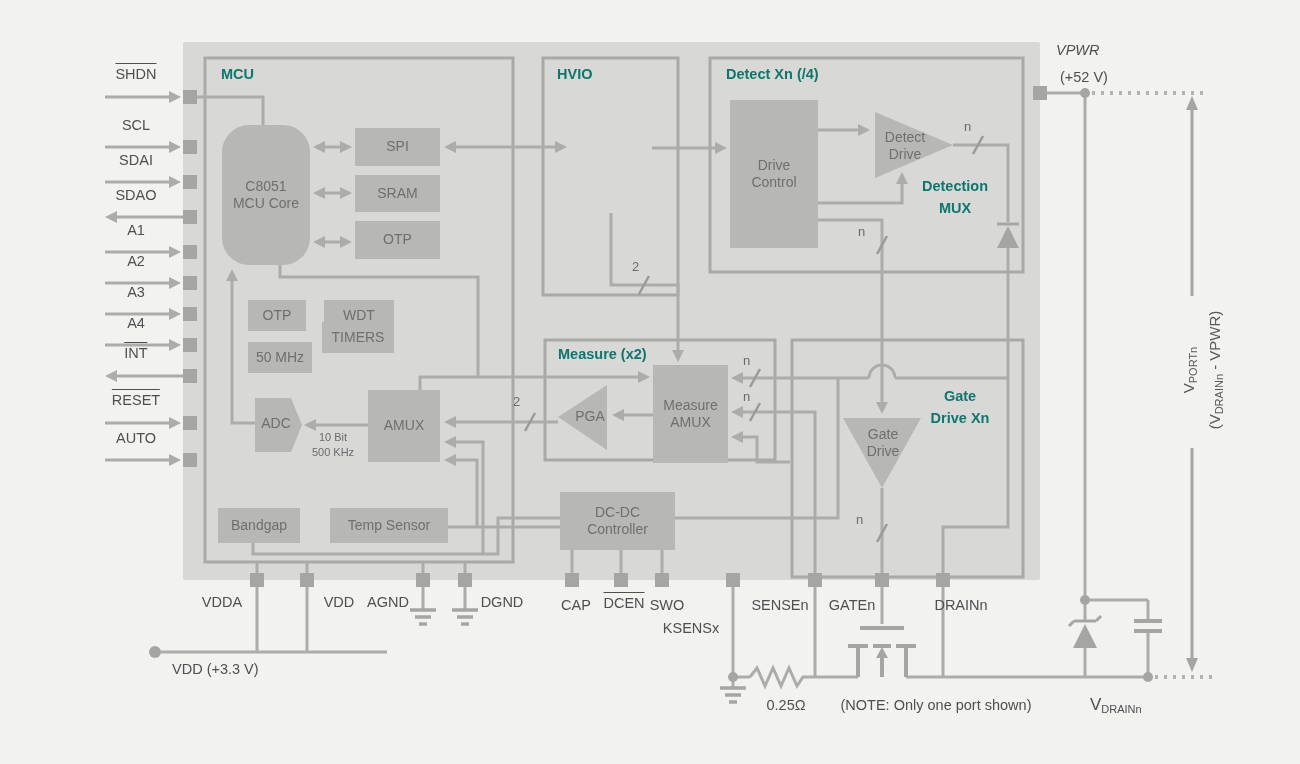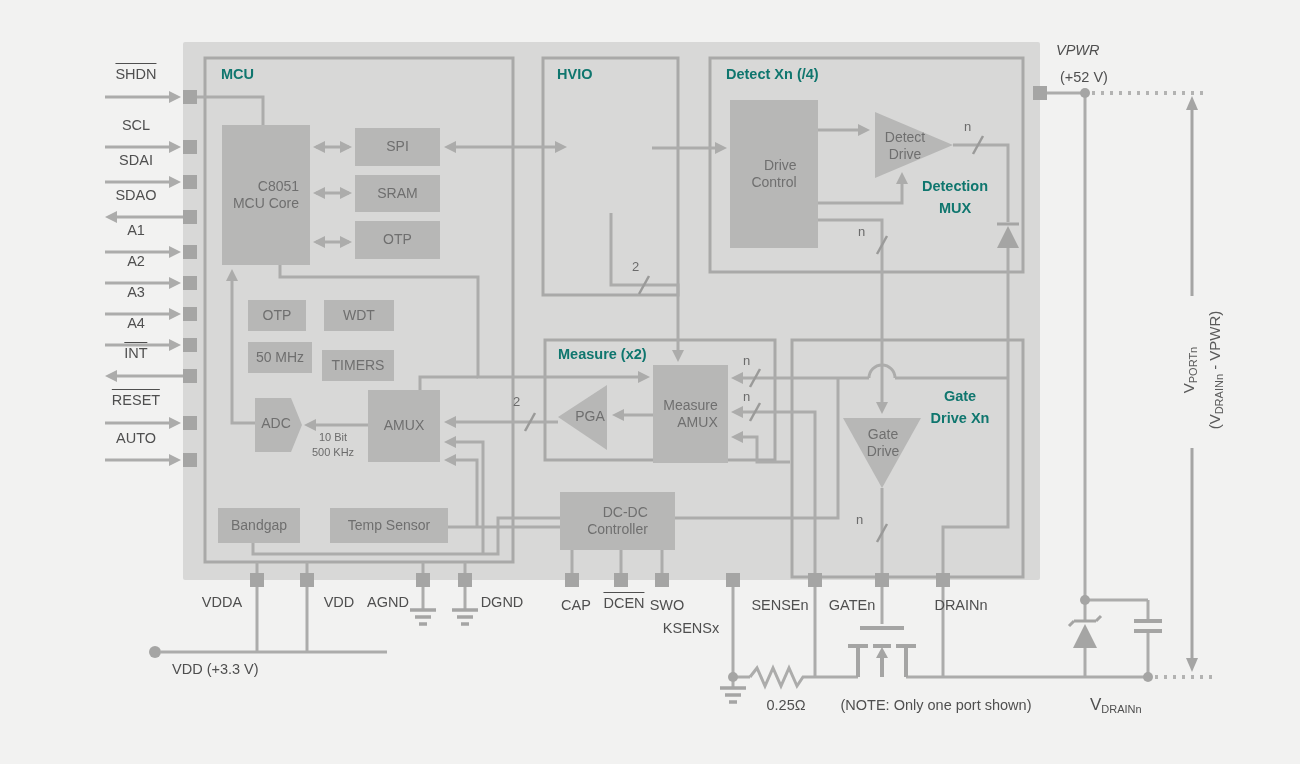--- a/index.html
+++ b/index.html
@@ -1,19 +1,19 @@
 <!DOCTYPE html>
 <html><head>
 <meta charset="utf-8">
 <style>
   html,body{margin:0;padding:0;background:#f2f2f1;font-family:"Liberation Sans",sans-serif;}
   #canvas{position:relative;width:1300px;height:764px;background:#f2f2f1;overflow:hidden;}
   #canvas svg{position:absolute;left:0;top:0;pointer-events:none;}
   .blk{position:absolute;background:#b7b7b6;color:#6f6f6f;display:flex;align-items:center;justify-content:center;
-       text-align:right;font-size:14px;line-height:1.25;white-space:pre-line;}
+       text-align:center;font-size:14px;line-height:1.25;white-space:pre-line;}
   .shapelbl{position:absolute;color:#6f6f6f;font-size:14px;line-height:1.25;text-align:center;white-space:pre-line;
        display:flex;align-items:center;justify-content:center;background:none;}
   .boxtitle{position:absolute;font-weight:bold;color:#0f766e;font-size:14.5px;white-space:pre-line;}
   .lbl{position:absolute;color:#4f4f4f;font-size:14.5px;white-space:nowrap;}
   .pinlbl{transform:translateX(-50%);}
   .ctr{transform:translateX(-50%);text-align:center;}
   .ov{border-top:1.6px solid #4f4f4f;padding-top:2px;}
   .tiny{position:absolute;color:#6b6b6b;font-size:13px;}
   .note2{position:absolute;color:#6b6b6b;font-size:11px;text-align:center;white-space:pre-line;line-height:1.4;}
   .sub{font-size:11px;vertical-align:-3px;}
@@ -284,29 +284,29 @@
 
 <div class="boxtitle" style="left:221px;top:66px;">MCU</div>
 <div class="boxtitle" style="left:557px;top:66px;">HVIO</div>
 <div class="boxtitle" style="left:726px;top:66px;">Detect Xn (/4)</div>
 <div class="boxtitle" style="left:558px;top:346px;">Measure (x2)</div>
 <div class="boxtitle" style="left:905px;top:386px;width:110px;text-align:center;line-height:1.5;">Gate
 Drive Xn</div>
 <div class="boxtitle" style="left:905px;top:176px;width:100px;text-align:center;line-height:1.5;">Detection
 MUX</div>
 
-<div class="blk" style="left:222px;top:125px;width:88px;height:140px;">C8051
+<div class="blk" style="left:222px;top:125px;width:88px;height:140px;border-radius:27px;">C8051
 MCU Core</div>
 <div class="blk" style="left:355px;top:128px;width:85px;height:38px;">SPI</div>
 <div class="blk" style="left:355px;top:175px;width:85px;height:37px;">SRAM</div>
 <div class="blk" style="left:355px;top:221px;width:85px;height:38px;">OTP</div>
 <div class="blk" style="left:248px;top:300px;width:58px;height:31px;">OTP</div>
 <div class="blk" style="left:324px;top:300px;width:70px;height:31px;">WDT</div>
 <div class="blk" style="left:248px;top:342px;width:64px;height:31px;">50 MHz</div>
-<div class="blk" style="left:322px;top:350px;width:72px;height:31px;">TIMERS</div>
+<div class="blk" style="left:322px;top:322px;width:72px;height:31px;">TIMERS</div>
 <div class="blk" style="left:368px;top:390px;width:72px;height:72px;">AMUX</div>
 <div class="blk" style="left:218px;top:508px;width:82px;height:35px;">Bandgap</div>
 <div class="blk" style="left:330px;top:508px;width:118px;height:35px;">Temp Sensor</div>
 <div class="blk" style="left:730px;top:100px;width:88px;height:148px;">Drive
 Control</div>
 <div class="blk" style="left:653px;top:365px;width:75px;height:98px;">Measure
 AMUX</div>
 <div class="blk" style="left:560px;top:492px;width:115px;height:58px;">DC-DC
 Controller</div>
 

